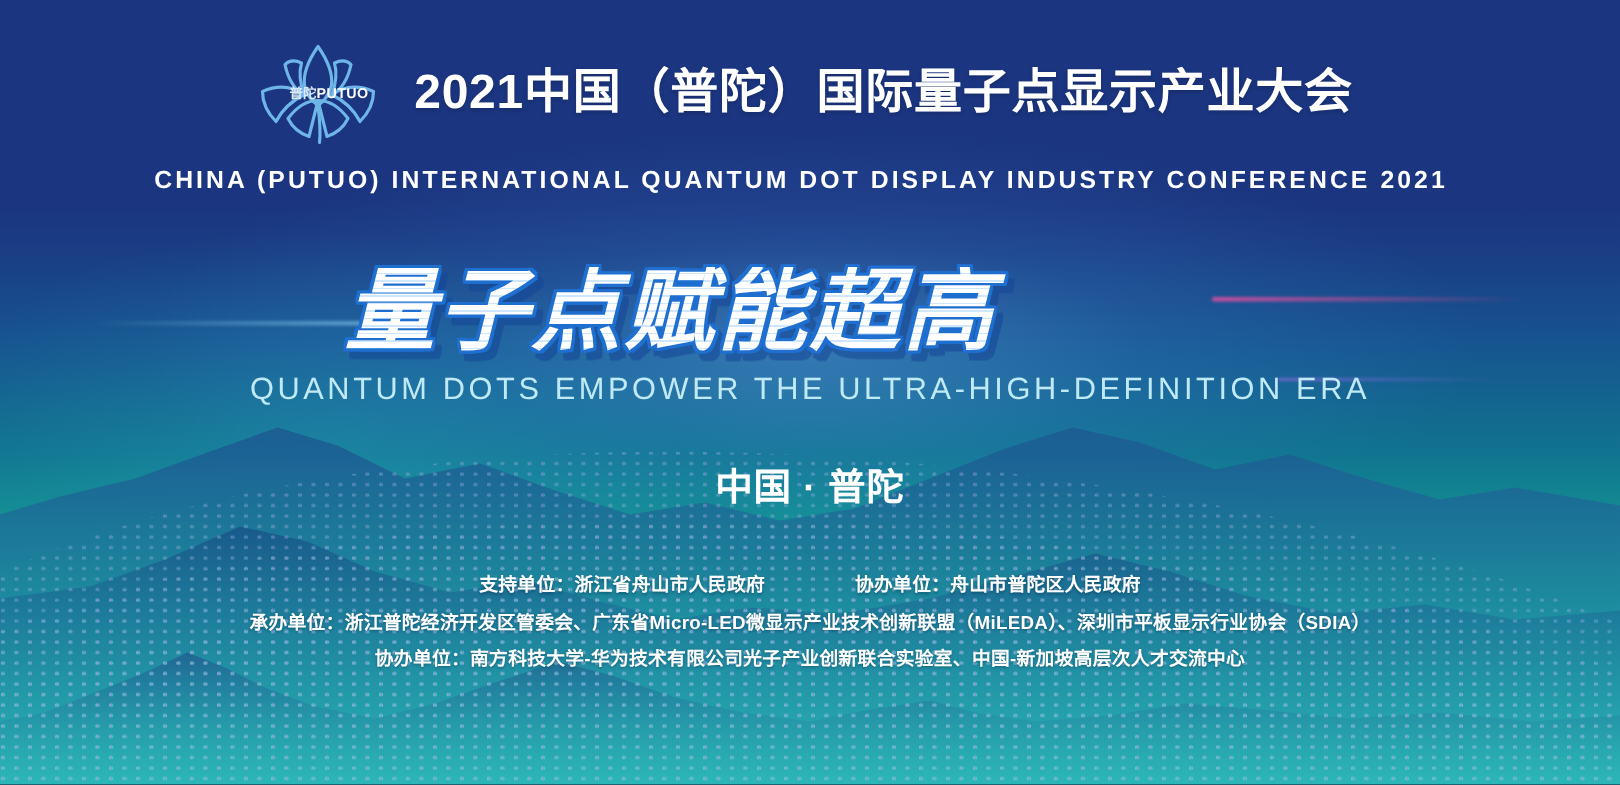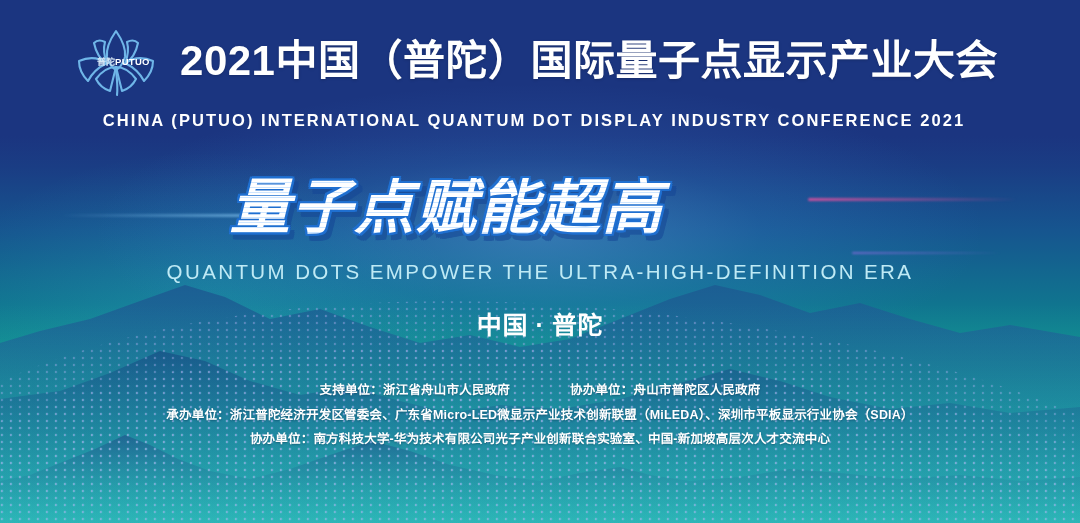--- a/index.html
+++ b/index.html
@@ -78,21 +78,21 @@
   .header{
     position:absolute;left:0;right:12px;top:0;height:152px;
     display:flex;flex-direction:column;align-items:center;justify-content:center;
   }
   .title-row{display:flex;align-items:center;justify-content:center;gap:18px;}
 
   .logo{width:92px;height:76px;flex:0 0 auto;}
   .logo svg{display:block;width:100%;height:100%;}
 
   .main-title{
-    font-size:42px;font-weight:bold;color:#ffffff;
+    font-size:32px;font-weight:bold;color:#ffffff;
     letter-spacing:.5px;white-space:nowrap;line-height:1;
     text-shadow:0 1px 3px rgba(0,0,0,.18);
   }
   .sub-title{
     margin-top:13px;
     font-size:16.5px;font-weight:bold;color:#ffffff;
     letter-spacing:2.05px;white-space:nowrap;line-height:1;
   }
 
   
@@ -123,21 +123,21 @@
   }
   
   .slogan .tail{
     filter:
       drop-shadow(2px 0 0 #c0268f)
       drop-shadow(-2px 0 0 #c0268f)
       drop-shadow(0 2px 0 #c0268f)
       drop-shadow(0 -2px 0 #c0268f);
   }
   .slogan-en{
-    margin-top:24px;
+    margin-top:12px;
     font-size:20.5px;color:#bfeaf5;
     letter-spacing:2.4px;white-space:nowrap;line-height:1;
     font-weight:400;
   }
 
   
   .datebar{
     position:absolute;left:0;right:0;top:313px;
     display:flex;align-items:center;justify-content:center;gap:46px;
     color:#ffffff;font-size:25px;font-weight:bold;line-height:1;

